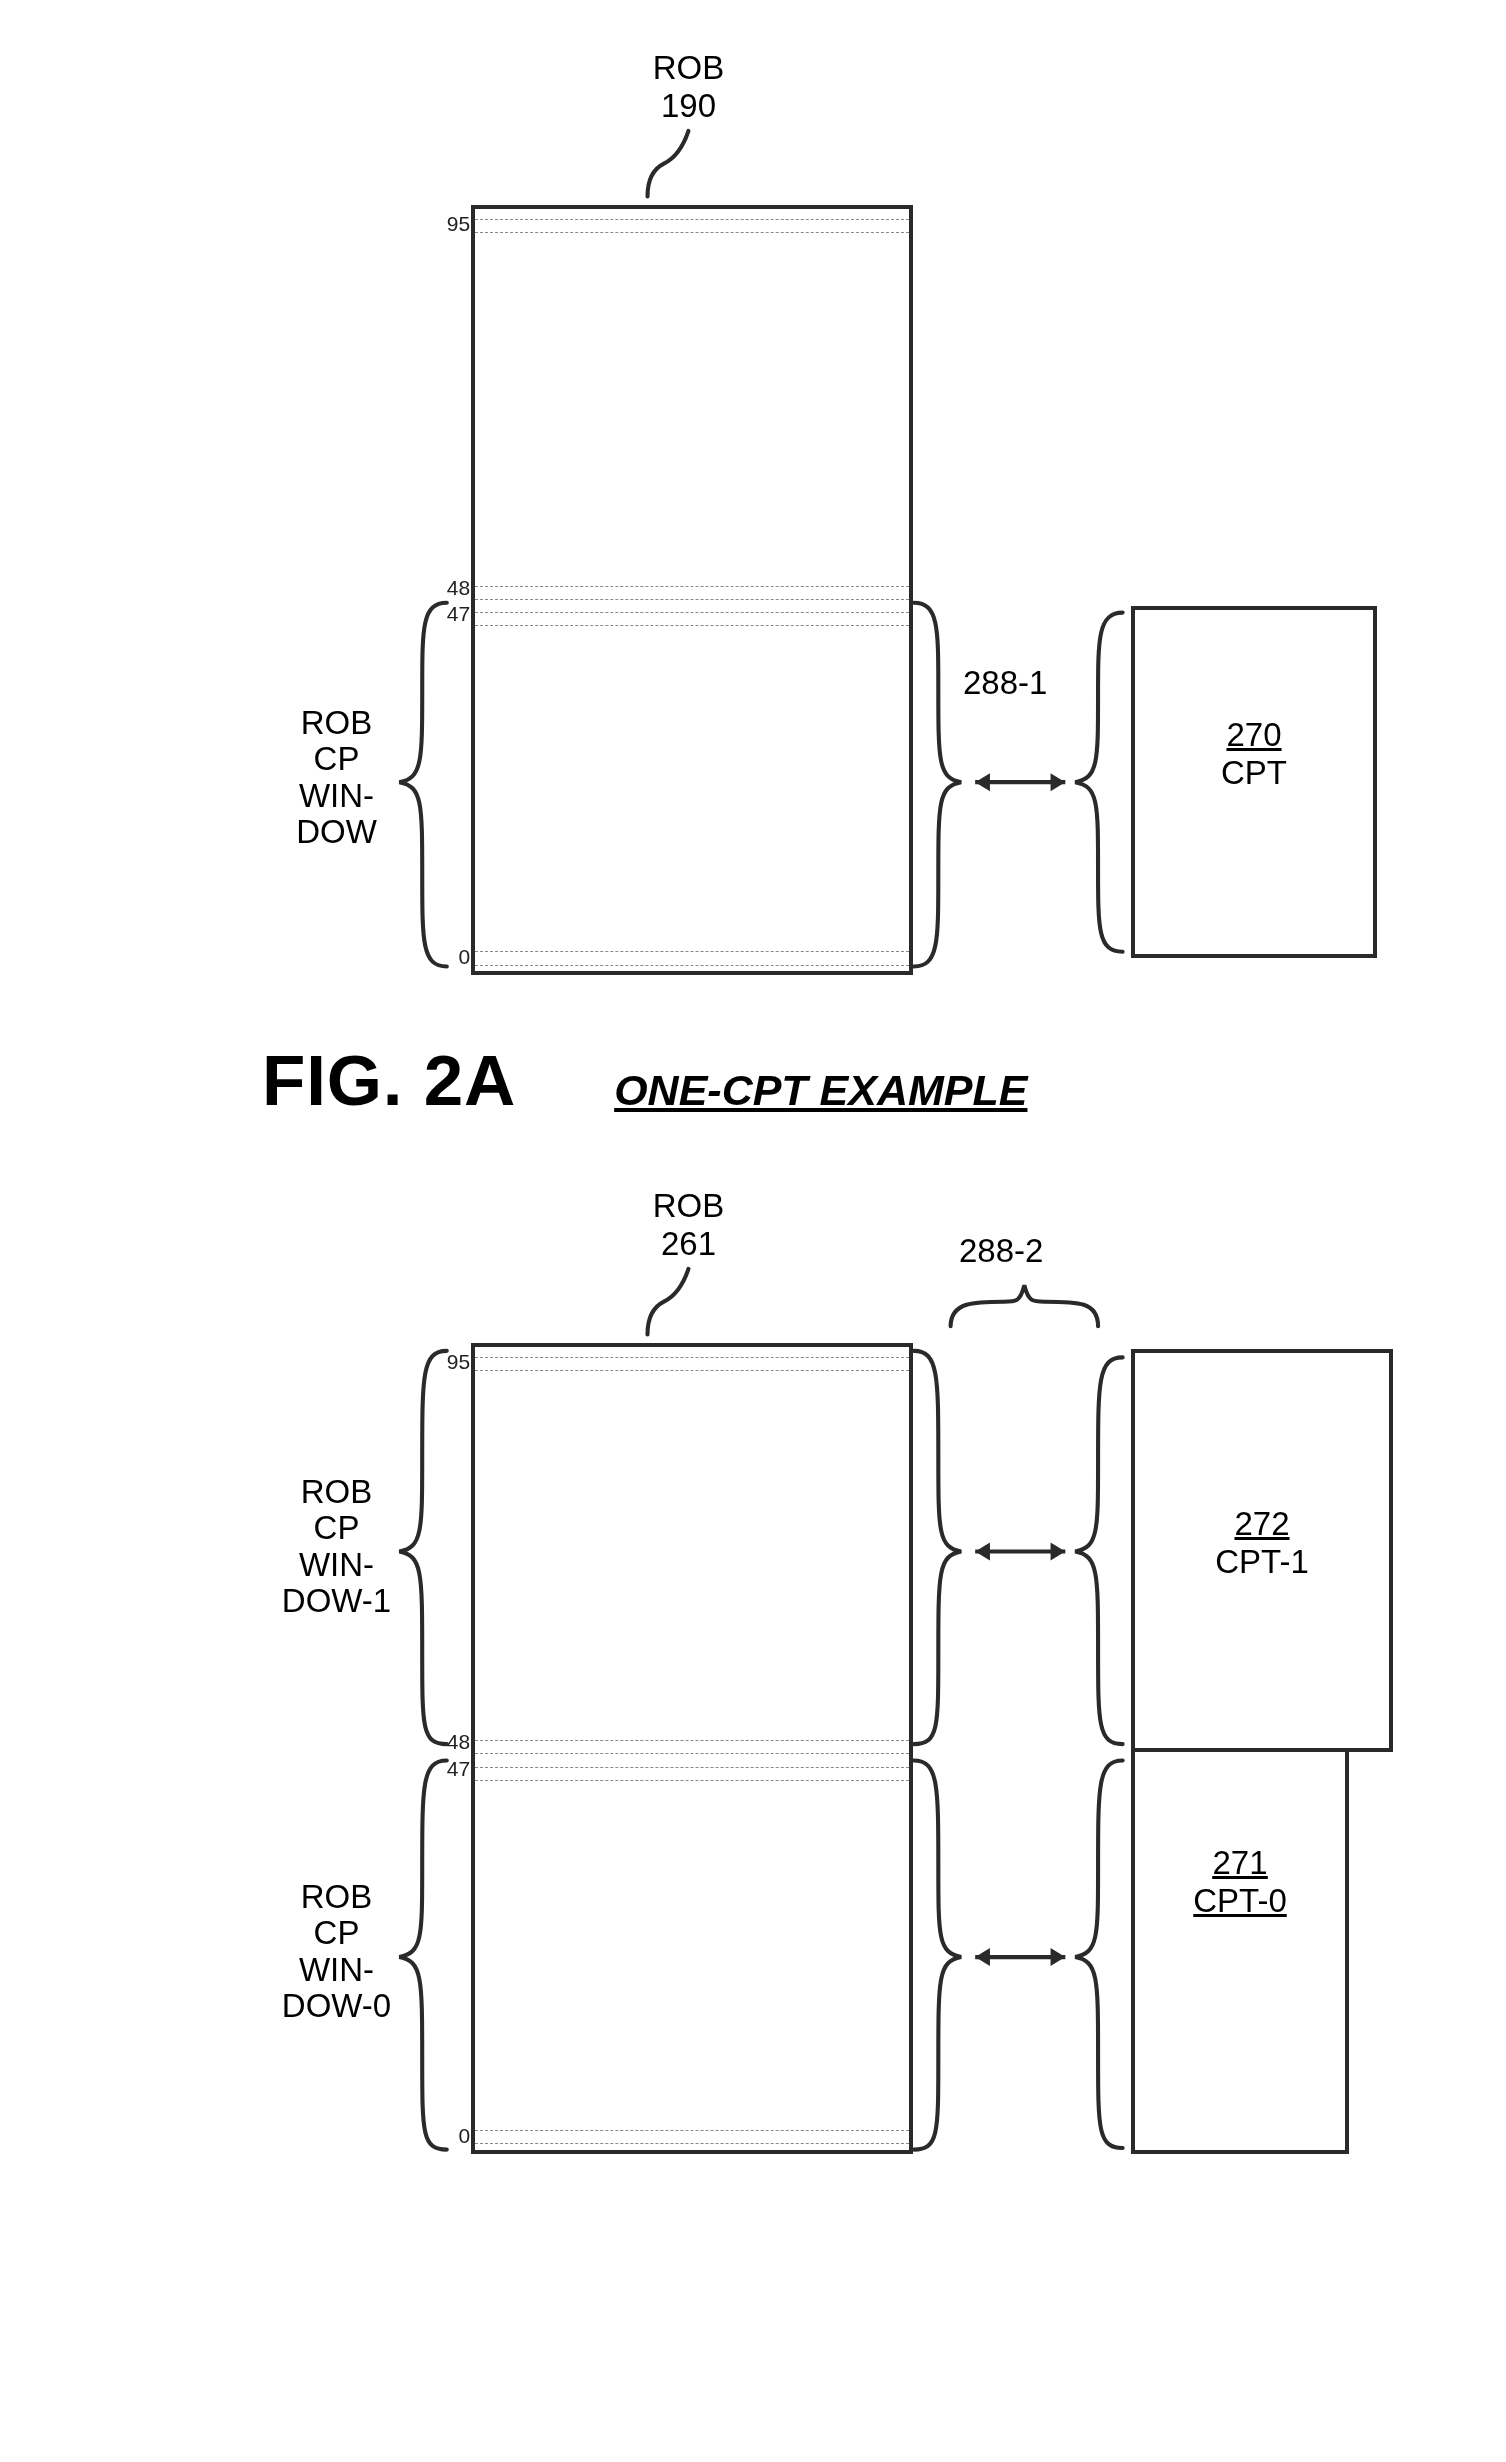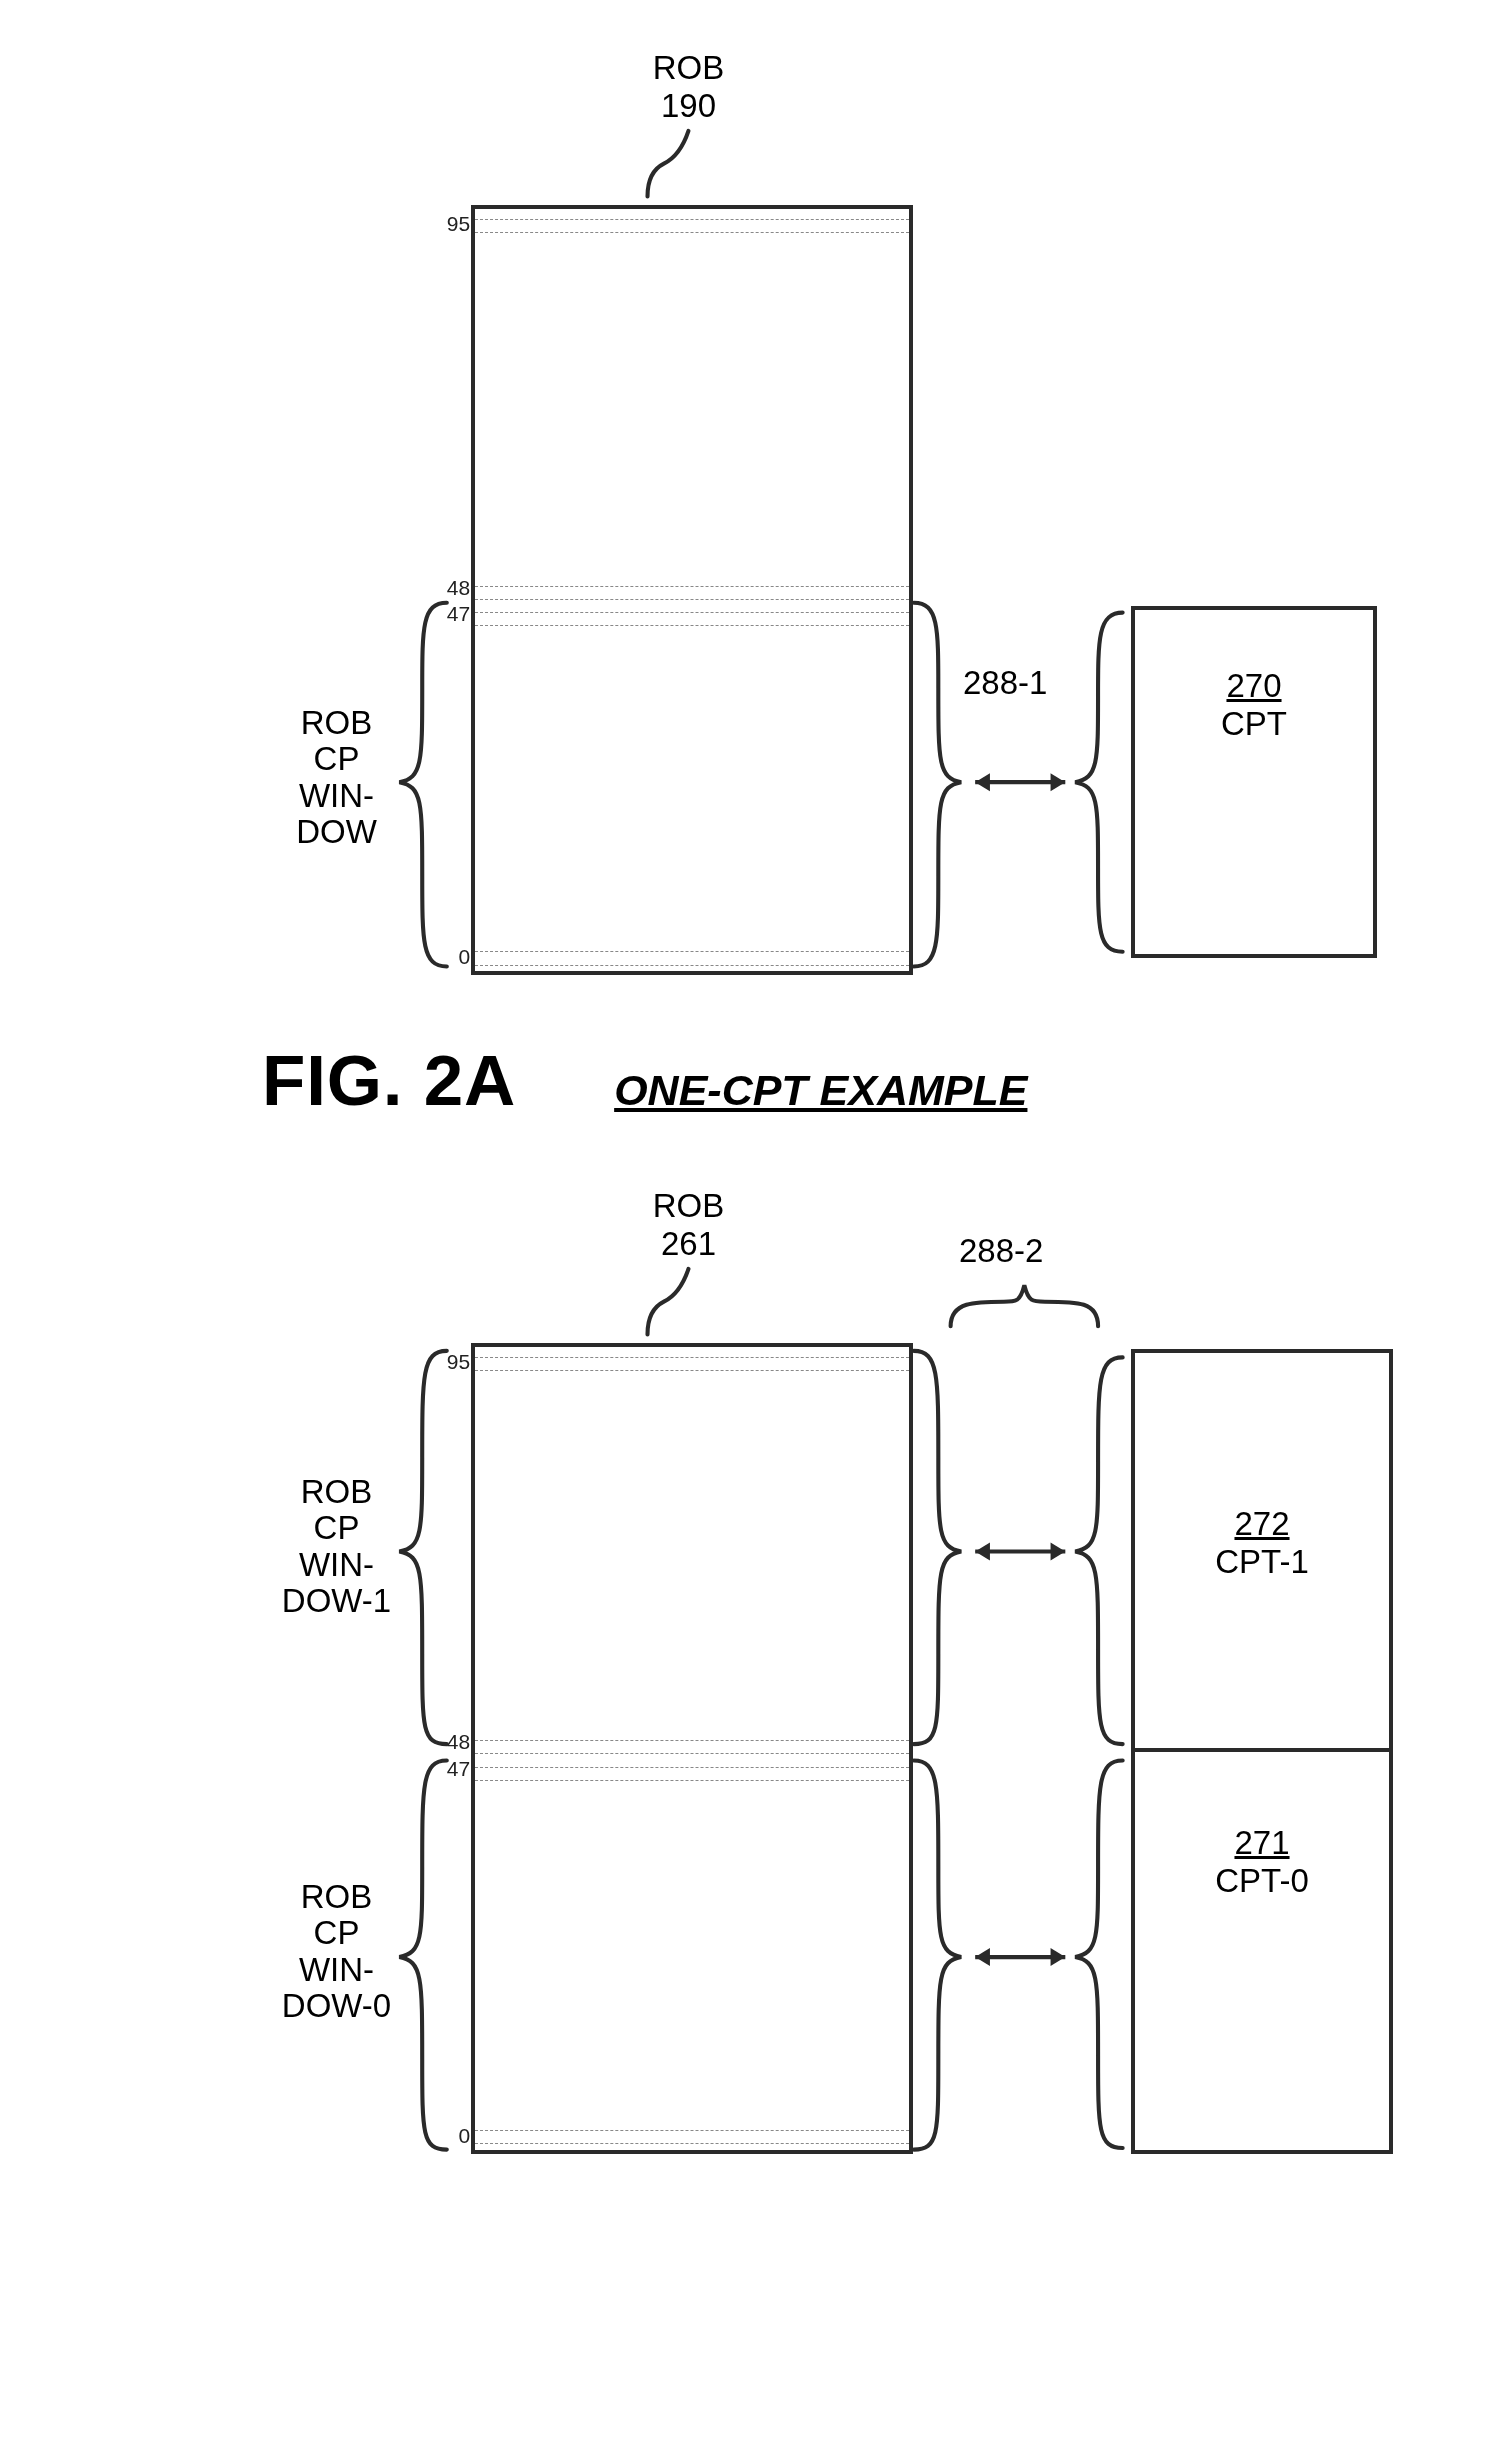--- a/index.html
+++ b/index.html
@@ -164,21 +164,21 @@
       </svg>
 
       <svg class="abs" width="1442" height="983" viewBox="0 0 1760 1200">
         <path class="brace-path" d="M 1330 688
           C 1300 688, 1300 720, 1300 790
           C 1300 870, 1300 890, 1272 895
           C 1300 900, 1300 920, 1300 1000
           C 1300 1075, 1300 1102, 1330 1102"></path>
       </svg>
 
-      <div class="cpt-box" style="left:1098px; top:557px; width:246px; height:352px; padding-top:57px;">
+      <div class="cpt-box" style="left:1098px; top:557px; width:246px; height:352px; padding-top:106px;">
         <span class="cpt-inner-num">270</span>
         <span class="cpt-inner-lab">CPT</span>
       </div>
 
     </div>
 
     <div class="caption-row">
       <div class="fig-caption">FIG. 2A</div>
       <div class="fig-subcaption">ONE-CPT EXAMPLE</div>
     </div>
@@ -288,21 +288,21 @@
           C 1300 915, 1300 935, 1272 940
           C 1300 945, 1300 965, 1300 1060
           C 1300 1150, 1300 1173, 1330 1173"></path>
       </svg>
 
       <div class="cpt-box" style="left:1098px; top:162px; width:262px; height:403px; padding-top:152px;">
         <span class="cpt-inner-num">272</span>
         <span class="cpt-inner-lab">CPT-1</span>
       </div>
 
-      <div class="cpt-box" style="left:1098px; top:561px; width:262px; height:406px; padding-top:72px;">
+      <div class="cpt-box" style="left:1098px; top:561px; width:218px; height:406px; padding-top:92px;text-decoration:underline;">
         <span class="cpt-inner-num">271</span>
         <span class="cpt-inner-lab">CPT-0</span>
       </div>
 
     </div>
 
   </div>
 
 </div>
 

